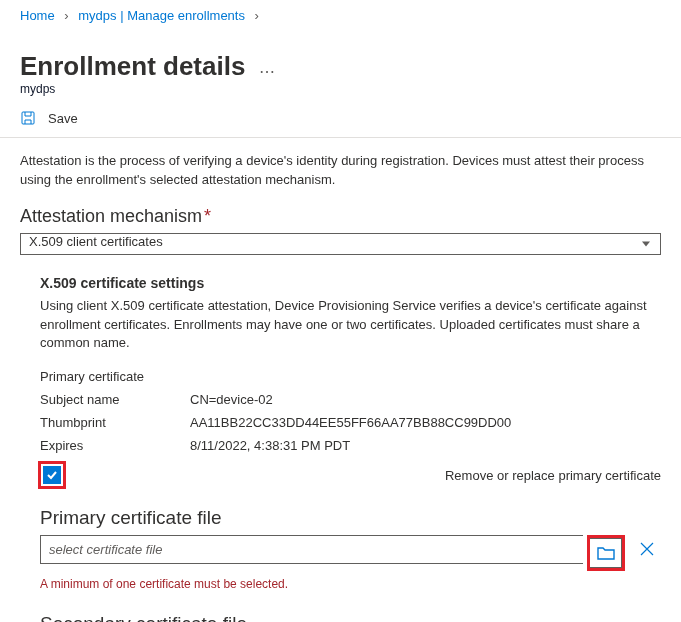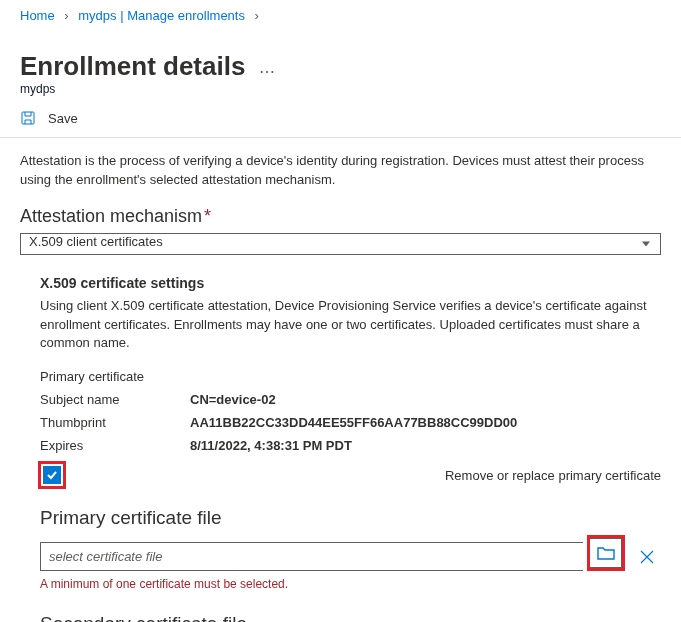--- a/index.html
+++ b/index.html
@@ -26,27 +26,27 @@
   .field-label { font-size: 18px; margin-bottom: 6px; }
   .required { color:#a4262c; margin-left:2px; }
   .dropdown { border:1px solid #605e5c; background:#fff; padding:0 28px 5px 8px; position:relative; font-size:13px; cursor:pointer; }
   .dropdown::after { content:""; position:absolute; right:10px; top:50%; width:0;height:0;border-left:4px solid transparent;border-right:4px solid transparent;border-top:5px solid #605e5c; transform:translateY(-50%);}
   .indent { padding-left: 20px; margin-top: 20px; }
   h3 { font-size: 14px; font-weight: 700; margin: 0 0 6px 0; }
   .section-desc { font-size: 13px; line-height:1.45; margin:0 0 16px 0;}
   .subhead { font-size:13px; margin: 6px 0 8px 0; }
   .kv-row { display:flex; margin-bottom: 8px; font-size:13px;align-items:center;}
   .kv-key { width:150px; flex-shrink:0; }
-  .kv-val { flex:1; word-break: break-all; font-weight: bold; }
+  .kv-val { flex:1; word-break: break-all; }
   .check-row { display:flex; align-items:center; gap:4px; margin:4px 0 18px -2px;justify-content:space-between; }
   .redbox { border:3px solid #e3222b; padding:0; display:inline-flex; }
   .chk { width:18px; height:18px; background:#0078d4; display:inline-flex; align-items:center; justify-content:center; border:1px solid #0078d4; margin:2px; cursor:pointer;}
   .chk svg { stroke:#fff; fill:none; stroke-width:2;}
   .file-label { font-size:19px; margin-bottom:6px; }
-  .file-row { display:flex; align-items:flex-end; gap:4px; margin-bottom:4px;}
+  .file-row { display:flex; align-items:flex-start; gap:4px; margin-bottom:4px;}
   .file-input { flex:1; border:1px solid #605e5c; border-right:none; padding:6px 8px; font-style:italic; font-size:13px; color:#605e5c; background:#fff; cursor:pointer;}
   .folder-wrap.red { border:3px solid #e3222b; }
   .folder-btn { width:32px; height:30px; border:1px solid #605e5c; border-left:none; display:inline-flex; align-items:center; justify-content:center; background:#fff; cursor:pointer;}
   .folder-btn svg { stroke:#0078d4; fill:none; stroke-width:1.4;}
   .close-btn { width:28px; height:28px; display:inline-flex; align-items:center; justify-content:center; cursor:pointer; margin-left:4px;}
   .close-btn svg { stroke:#0078d4; stroke-width:1.2; }
   .error { color:#a4262c; font-size:12px; margin: 6px 0 22px 0;}
 </style>
 </head>
 <body>

